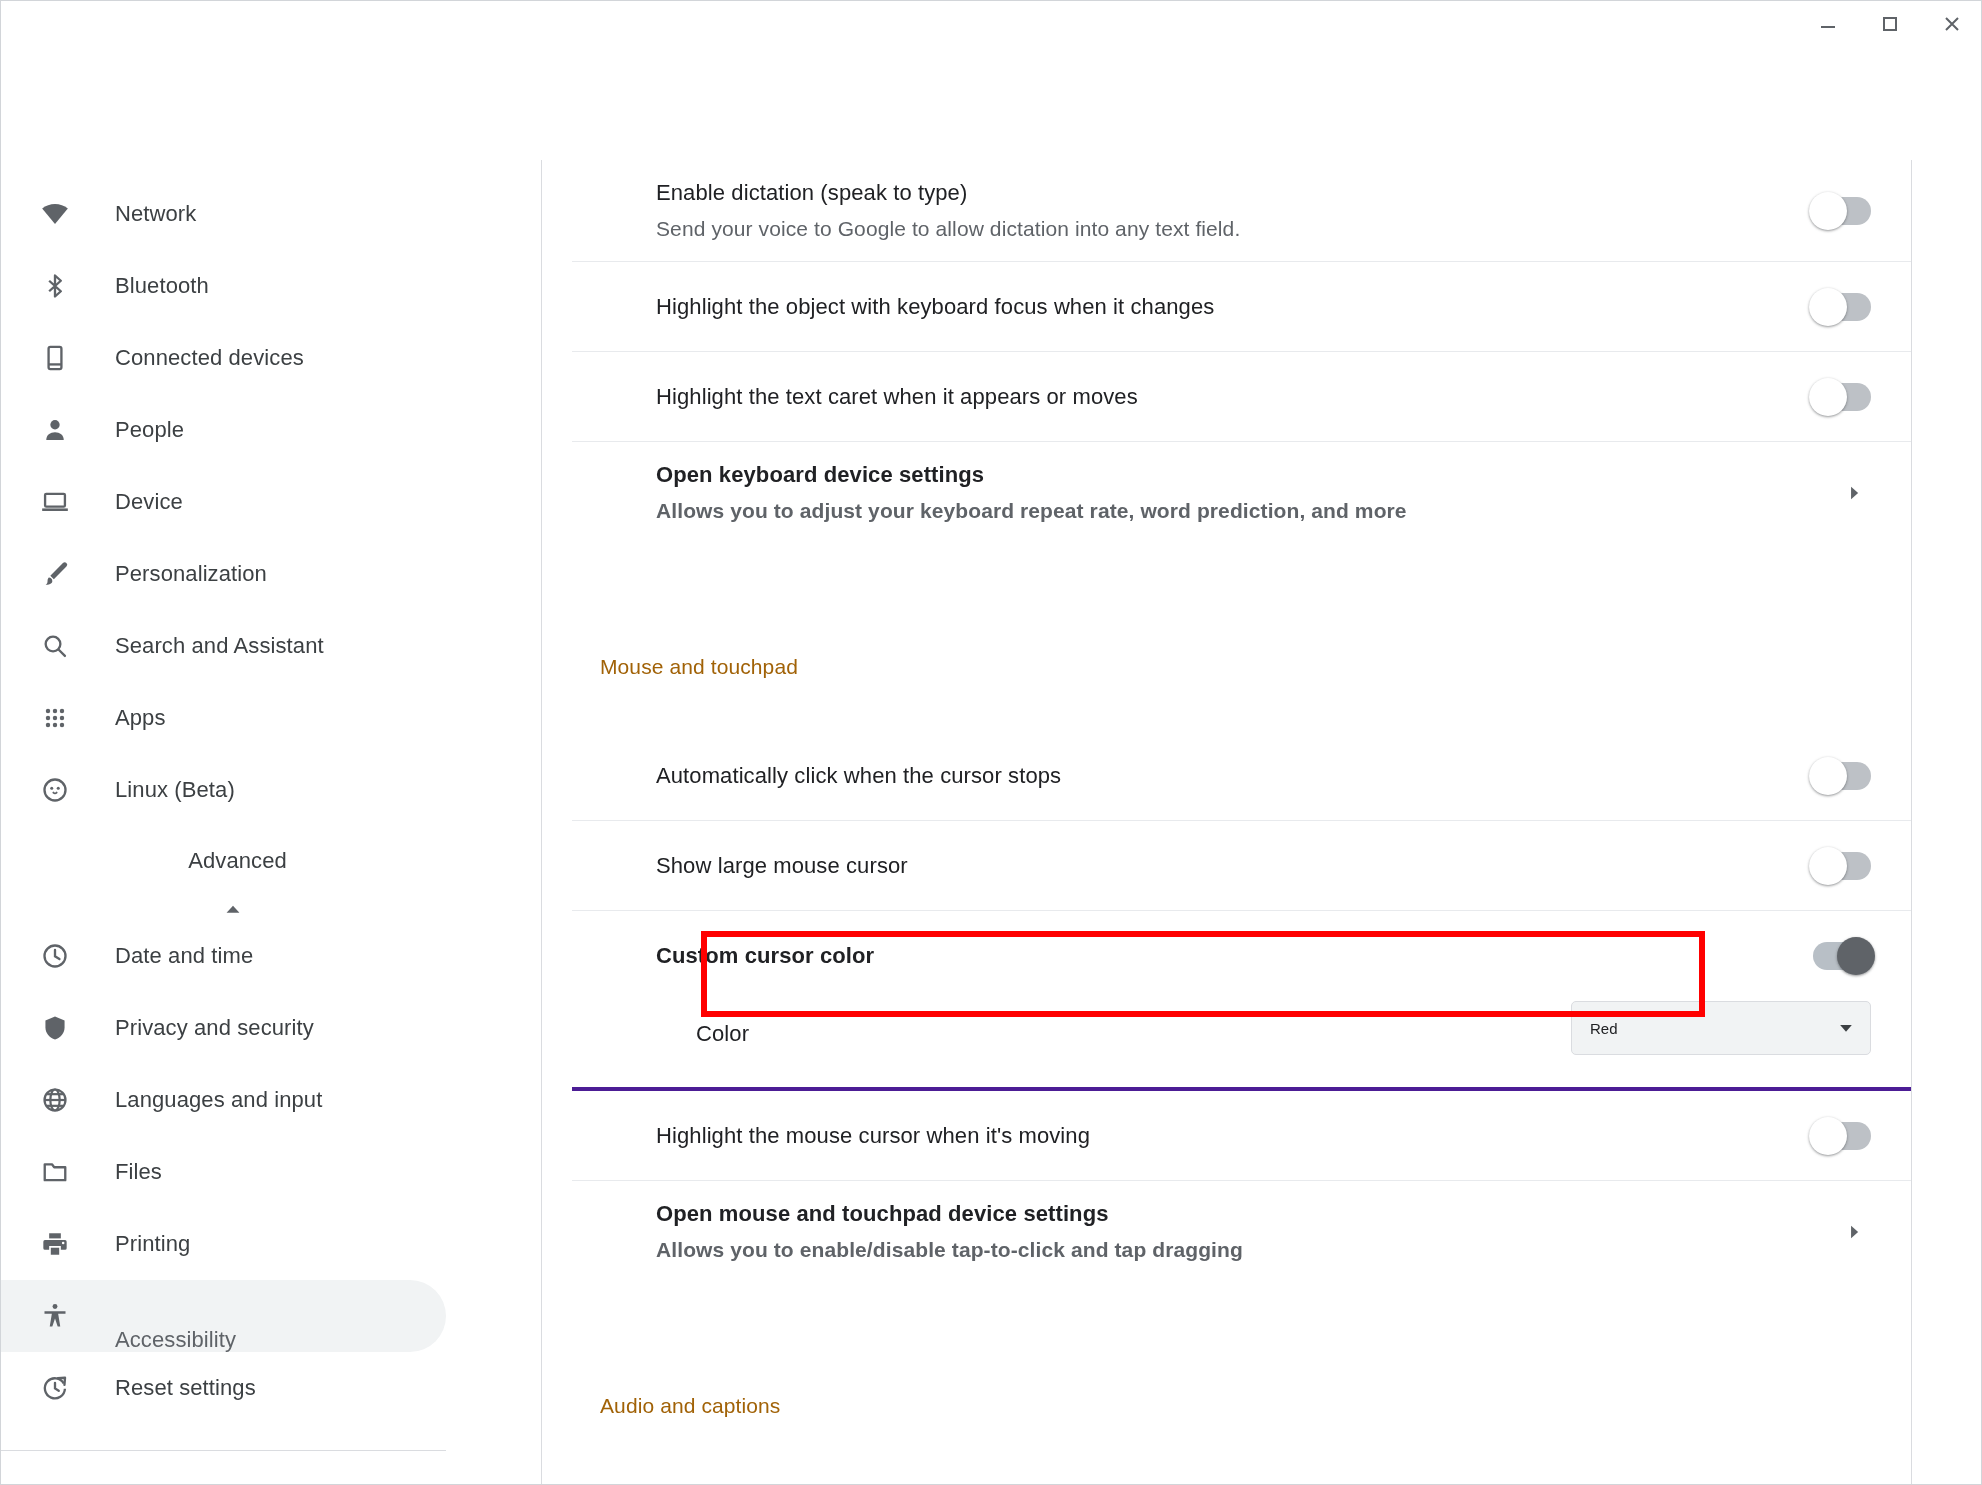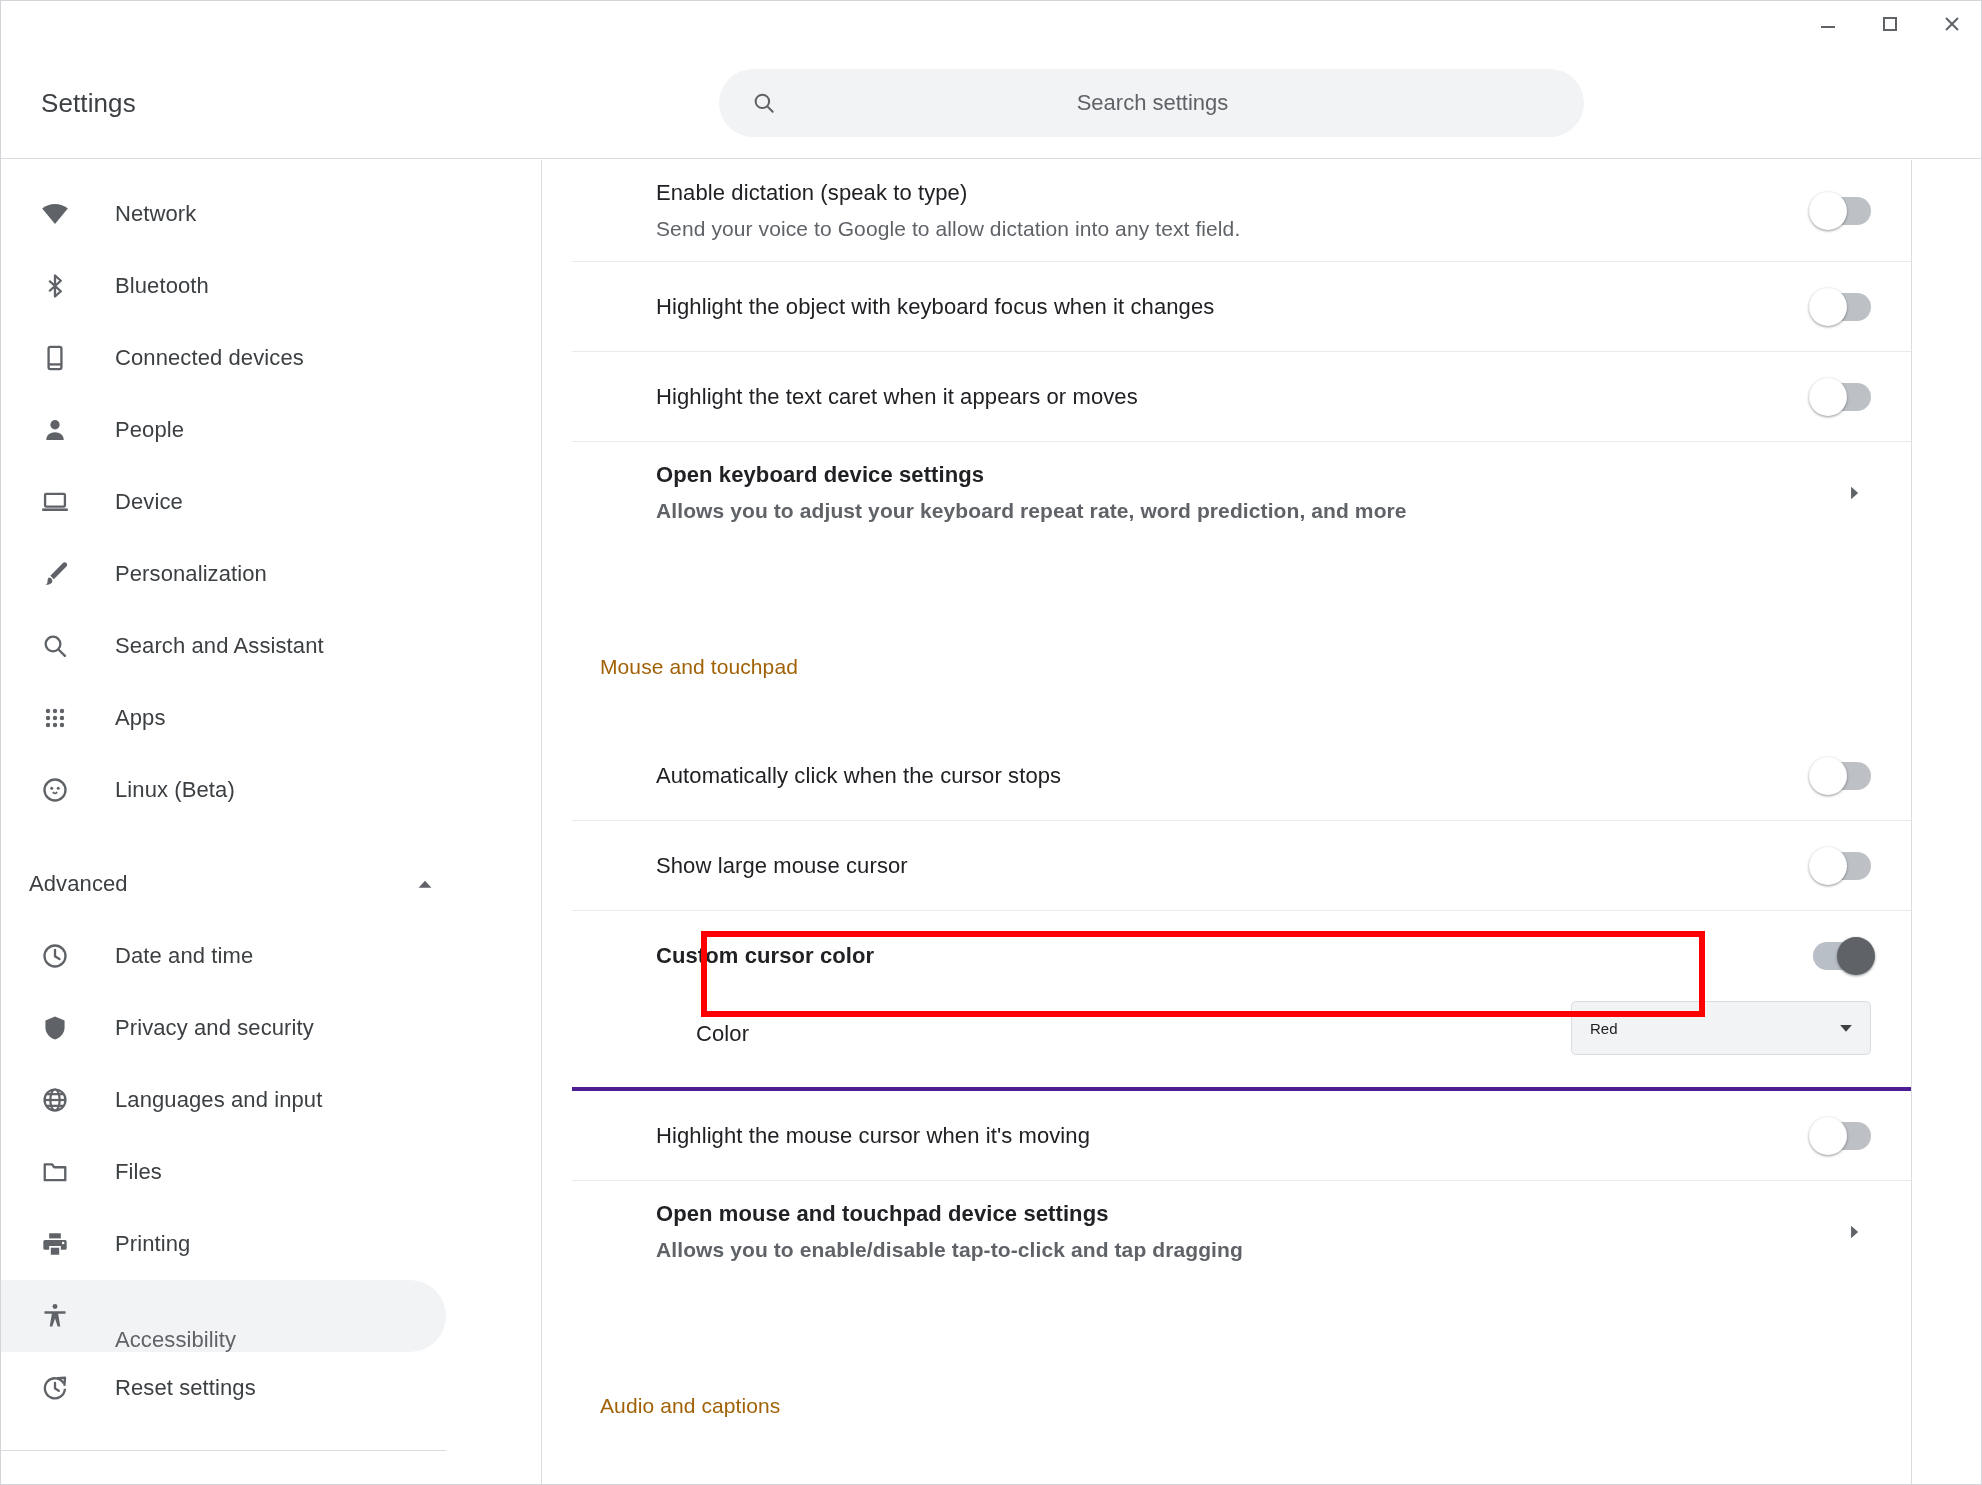--- a/index.html
+++ b/index.html
@@ -98,20 +98,21 @@
     margin-left: 40px;
     font-size: 22px; color: #3c4043; letter-spacing: .1px;
   }
   .nav-item.selected .nav-label { color: #5f6368; margin-top: 48px; }
 
   .adv-row {
     height: 72px; display: flex; align-items: center;
     padding-left: 28px; padding-right: 95px;
     margin-top: 22px;
     cursor: pointer;
+    flex-direction: column;
   }
   .adv-label { font-size: 22px; color: #3c4043; flex: 1; letter-spacing: .1px; }
   .adv-chevron { color: #5f6368; display: flex; margin-right: 10px; }
 
   .side-divider {
     height: 1px; background: #dadce0;
     margin: 26px 95px 0 0;
   }
   .about-row {
     height: 72px; display: flex; align-items: center;
@@ -229,32 +230,20 @@
           </svg>
       </div>
       <div class="winbtn">
         <svg width="20" height="20" viewBox="0 0 20 20">
             <path d="M4 4 L16 16 M16 4 L4 16" stroke="currentColor" stroke-width="2" fill="none"></path>
           </svg>
       </div>
     </div>
   </div>
 
-  <div class="header">
-    <div class="app-title">Settings</div>
-    <div class="searchbox">
-      <span class="search-icon">
-        <svg width="26" height="26" viewBox="0 0 24 24">
-            <circle cx="10.5" cy="10.5" r="6.2" fill="none" stroke="currentColor" stroke-width="1.9"></circle>
-            <path d="M15.1 15.1 L20 20" stroke="currentColor" stroke-width="1.9" stroke-linecap="round"></path>
-          </svg>
-      </span>
-      <input class="search-input" type="text" placeholder="Search settings" style="">
-    </div>
-  </div>
 
   <div class="body-split">
 
     <div class="sidebar">
 
       <div class="nav-item">
         <span class="nav-icon">
           <svg width="28" height="28" viewBox="0 0 24 24" fill="currentColor">
               <path d="M12 20.5 L23 7.2 C19.9 4.8 16.1 3.4 12 3.4 S4.1 4.8 1 7.2 Z"></path>
             </svg>

